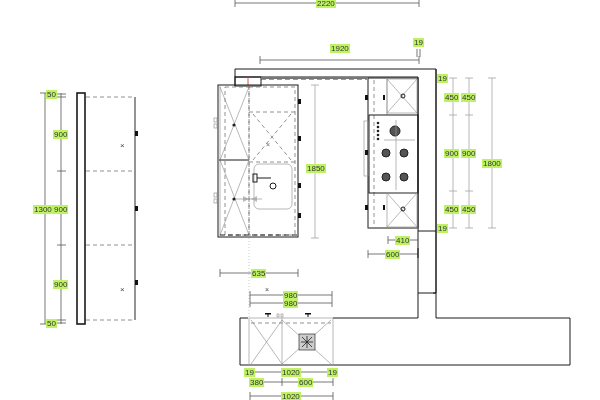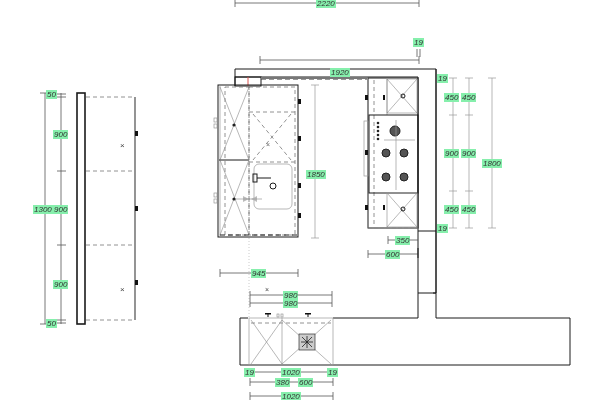--- a/index.html
+++ b/index.html
@@ -1,18 +1,18 @@
 <!DOCTYPE html>
 <html><head>
 <meta charset="utf-8">
 <style>
   html, body { margin:0; padding:0; background:#ffffff; }
   body { width:600px; height:400px; position:relative; overflow:hidden; font-family:"Liberation Sans", sans-serif; }
   #canvas { position:absolute; left:0; top:0; width:600px; height:400px; }
-  .dim { position:absolute; font-size:8px; color:#333; background:#86efac; line-height:9px; padding:0 1px; white-space:nowrap;font-style:italic; }
+  .dim { position:absolute; font-size:8px; color:#333; background:#bef264; line-height:9px; padding:0 1px; white-space:nowrap; }
 </style>
 </head>
 <body>
 
 <svg id="canvas" viewBox="0 0 600 400" xmlns="http://www.w3.org/2000/svg">
   <defs>
     <style>
       .ln{stroke:#1a1a1a;stroke-width:1;fill:none}
       .lnb{stroke:#1a1a1a;stroke-width:1.6;fill:none}
       .dl{stroke:#555;stroke-width:0.8;fill:none}
@@ -238,45 +238,45 @@
     <line class="dl" x1="250" y1="378" x2="250" y2="386"></line>
     <line class="dl" x1="282" y1="378" x2="282" y2="386"></line>
     <line class="dl" x1="333" y1="378" x2="333" y2="386"></line>
     <line class="dl" x1="250" y1="396" x2="333" y2="396"></line>
     <line class="dl" x1="250" y1="392" x2="250" y2="400"></line>
     <line class="dl" x1="333" y1="392" x2="333" y2="400"></line>
   </g>
 </svg>
 
 <span class="dim" style="left:316px;top:-1px">2220</span>
-<span class="dim" style="left:330px;top:68px">1920</span>
+<span class="dim" style="left:330px;top:44px">1920</span>
 <span class="dim" style="left:413px;top:38px">19</span>
 
 <span class="dim" style="left:46px;top:90px">50</span>
 <span class="dim" style="left:53px;top:130px">900</span>
 <span class="dim" style="left:33px;top:205px">1300</span>
 <span class="dim" style="left:53px;top:205px">900</span>
 <span class="dim" style="left:53px;top:280px">900</span>
 <span class="dim" style="left:46px;top:319px">50</span>
 
-<span class="dim" style="left:306px;top:170px">1850</span>
-<span class="dim" style="left:251px;top:269px">945</span>
+<span class="dim" style="left:306px;top:164px">1850</span>
+<span class="dim" style="left:251px;top:269px">635</span>
 
 <span class="dim" style="left:437px;top:74px">19</span>
 <span class="dim" style="left:444px;top:93px">450</span>
 <span class="dim" style="left:461px;top:93px">450</span>
 <span class="dim" style="left:444px;top:149px">900</span>
 <span class="dim" style="left:461px;top:149px">900</span>
 <span class="dim" style="left:482px;top:159px">1800</span>
 <span class="dim" style="left:444px;top:205px">450</span>
 <span class="dim" style="left:461px;top:205px">450</span>
 <span class="dim" style="left:437px;top:224px">19</span>
-<span class="dim" style="left:395px;top:236px">350</span>
+<span class="dim" style="left:395px;top:236px">410</span>
 <span class="dim" style="left:385px;top:250px">600</span>
 
 <span class="dim" style="left:283px;top:291px">980</span>
 <span class="dim" style="left:283px;top:299px">980</span>
 <span class="dim" style="left:244px;top:368px">19</span>
 <span class="dim" style="left:281px;top:368px">1020</span>
 <span class="dim" style="left:327px;top:368px">19</span>
-<span class="dim" style="left:275px;top:378px">380</span>
+<span class="dim" style="left:249px;top:378px">380</span>
 <span class="dim" style="left:298px;top:378px">600</span>
 <span class="dim" style="left:281px;top:392px">1020</span>
 
 </body></html>

